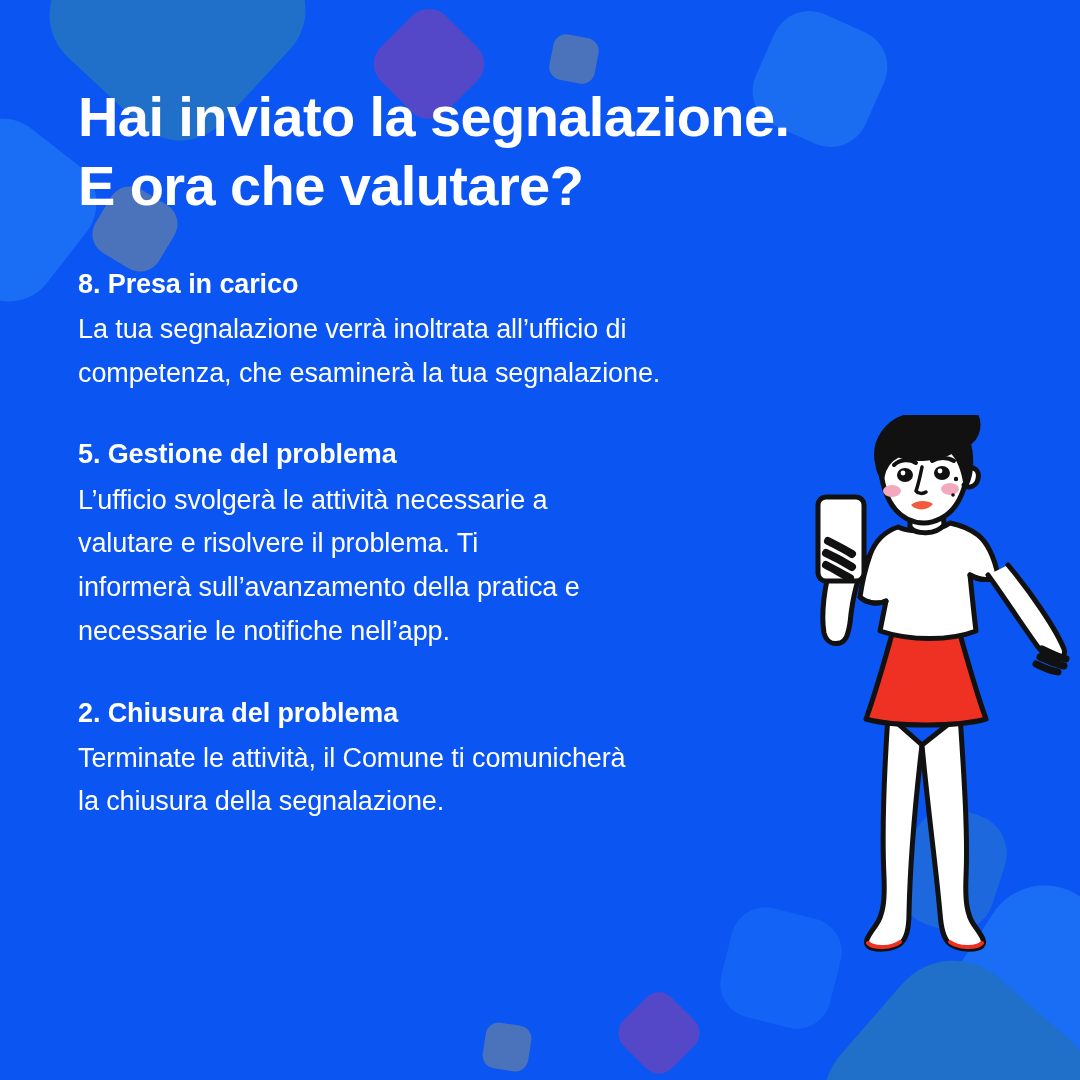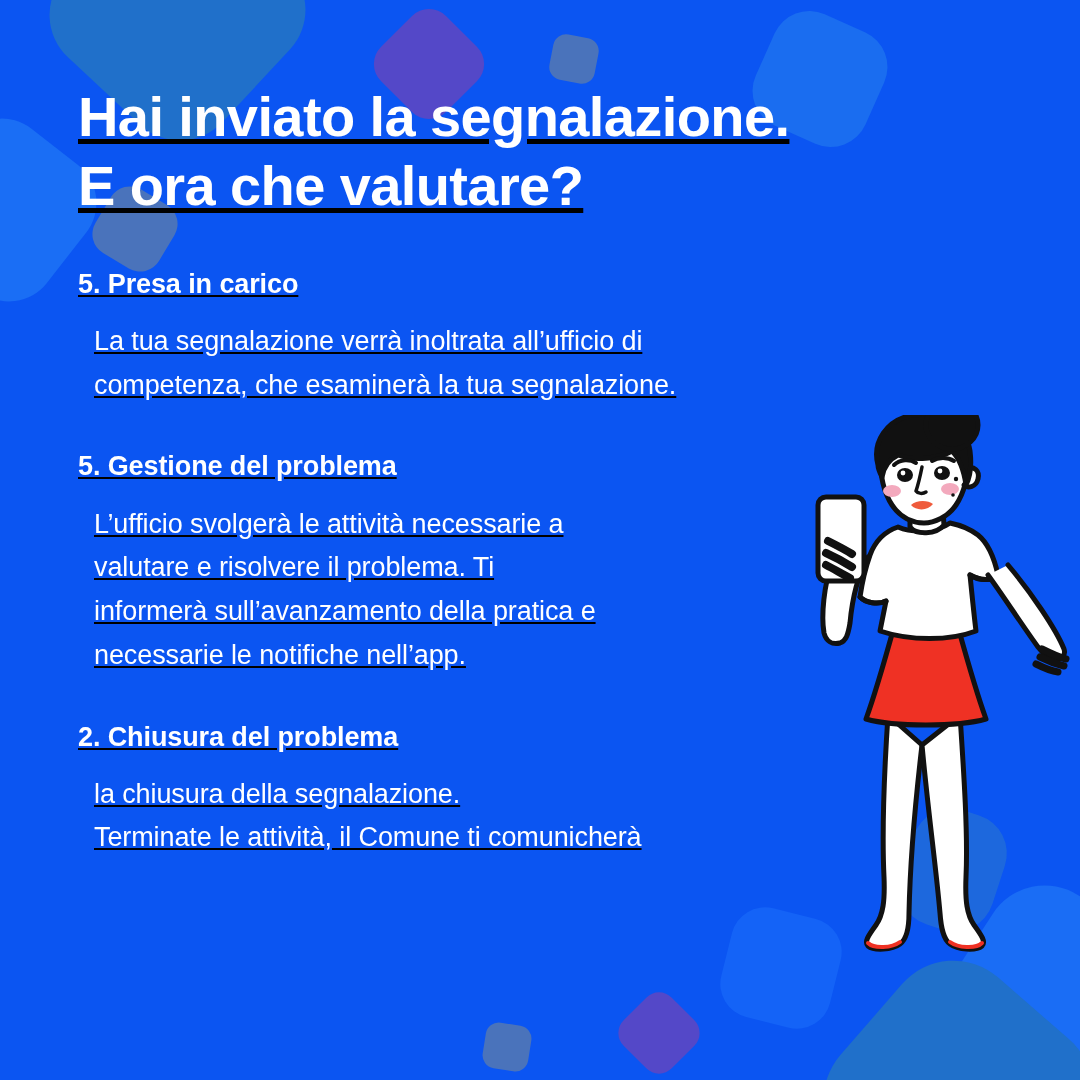--- a/index.html
+++ b/index.html
@@ -111,21 +111,20 @@
     transform: rotate(18deg);
   }
 
   
   .content {
     position: absolute;
     left: 78px;
     top: 0;
     width: 830px;
     z-index: 5;
-    text-decoration: underline;
   }
   .headline {
     margin: 0;
     padding-top: 82px;
     color: #ffffff;
     font-size: 56px;
     line-height: 1.24;
     font-weight: 700;
     letter-spacing: -0.6px;
   }
@@ -136,21 +135,21 @@
   .step:last-child { margin-bottom: 0; }
   .step-title {
     margin: 0 0 4px 0;
     color: #ffffff;
     font-size: 27px;
     font-weight: 700;
     line-height: 1.45;
     letter-spacing: -0.1px;
   }
   .step-body {
-    margin: 16px;
+    margin: 0;
     color: #ffffff;
     font-size: 27px;
     font-weight: 400;
     line-height: 1.62;
     letter-spacing: -0.1px;
   }
   .step-body .ln { display: block; white-space: nowrap; }
 
   .step-1 .step-body, .step-1 .step-title { max-width: 800px; }
   .step-2 .step-body { max-width: 700px; }
@@ -190,42 +189,42 @@
   <div class="content">
 
     <h1 class="headline">
       <span class="hl-line">Hai inviato la segnalazione.</span>
       <span class="hl-line">E ora che valutare?</span>
     </h1>
 
     <div class="steps">
 
       <div class="step step-1">
-        <p class="step-title">5. Presa in carico</p>
+        <p class="step-title">8. Presa in carico</p>
         <p class="step-body">
           <span class="ln">La tua segnalazione verrà inoltrata all’ufficio di</span>
           <span class="ln">competenza, che esaminerà la tua segnalazione.</span>
         </p>
       </div>
 
       <div class="step step-2">
         <p class="step-title">5. Gestione del problema</p>
         <p class="step-body">
           <span class="ln">L’ufficio svolgerà le attività necessarie a</span>
           <span class="ln">valutare e risolvere il problema. Ti</span>
           <span class="ln">informerà sull’avanzamento della pratica e</span>
           <span class="ln">necessarie le notifiche nell’app.</span>
         </p>
       </div>
 
       <div class="step step-3">
         <p class="step-title">2. Chiusura del problema</p>
         <p class="step-body">
+          <span class="ln">Terminate le attività, il Comune ti comunicherà</span>
           <span class="ln">la chiusura della segnalazione.</span>
-          <span class="ln">Terminate le attività, il Comune ti comunicherà</span>
         </p>
       </div>
 
     </div>
   </div>
 
   <div class="illustration">
     <svg viewBox="0 0 275 545" xmlns="http://www.w3.org/2000/svg">
       <g fill="none" stroke="#111111" stroke-width="5" stroke-linecap="round" stroke-linejoin="round">
 

